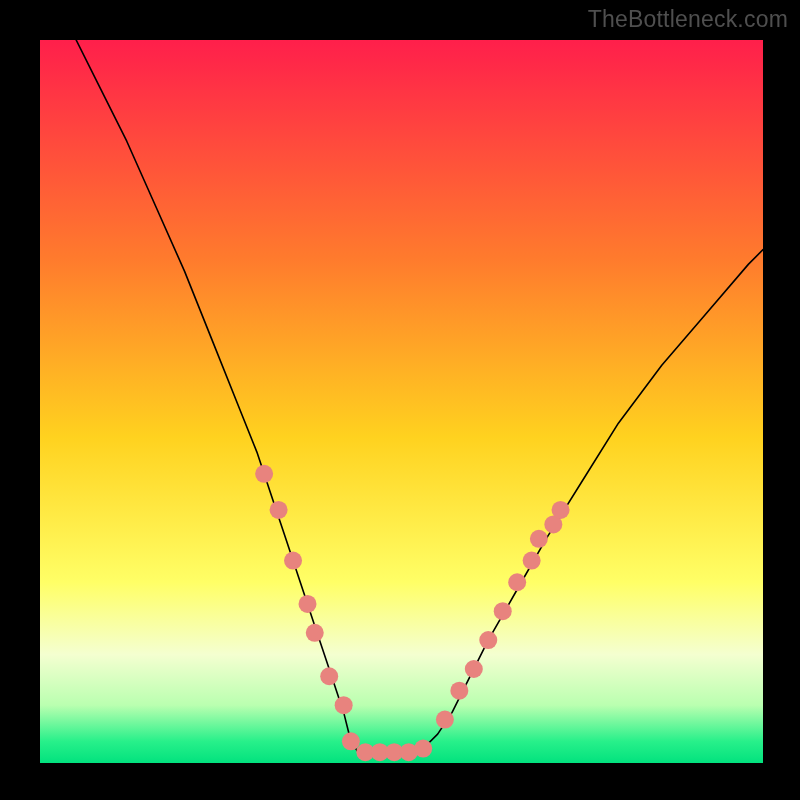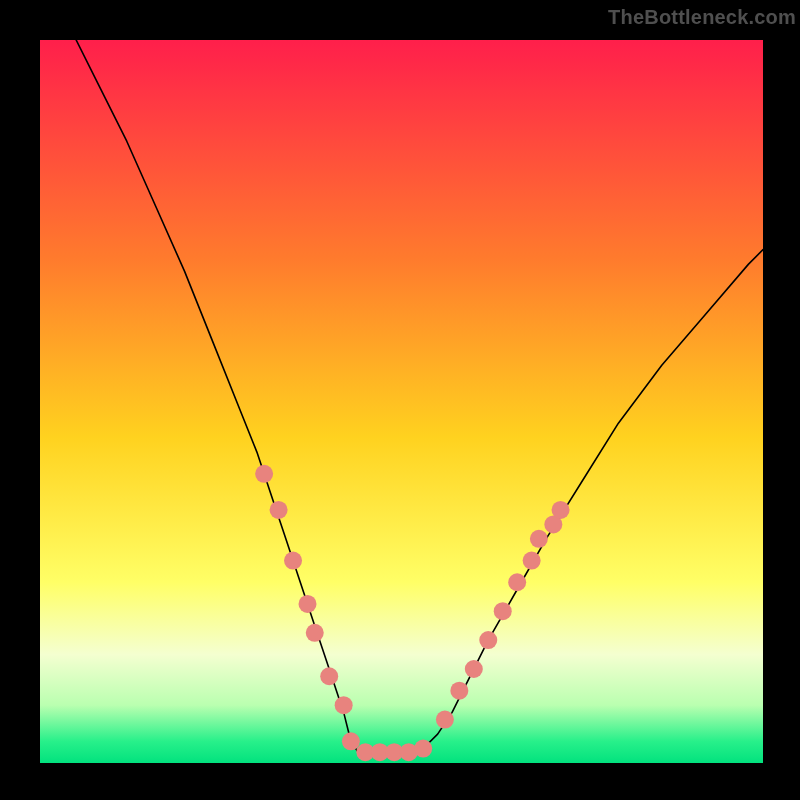--- a/index.html
+++ b/index.html
@@ -13,24 +13,24 @@
   }
   .frame {
     position: relative;
     width: 800px;
     height: 800px;
     background: #000;
   }
   .watermark {
     position: absolute;
     top: 6px;
-    right: 4px;
+    right: 12px;
     color: #4f4f4f;
-    font-size: 20px;
-    font-weight: 700;
+    font-size: 23px;
+    font-weight: 400;
     letter-spacing: 0.2px;
     font-family: Arial, Helvetica, sans-serif;
   }
   .plot {
     position: absolute;
     left: 40px;
     top: 40px;
     width: 723px;
     height: 723px;
   }

